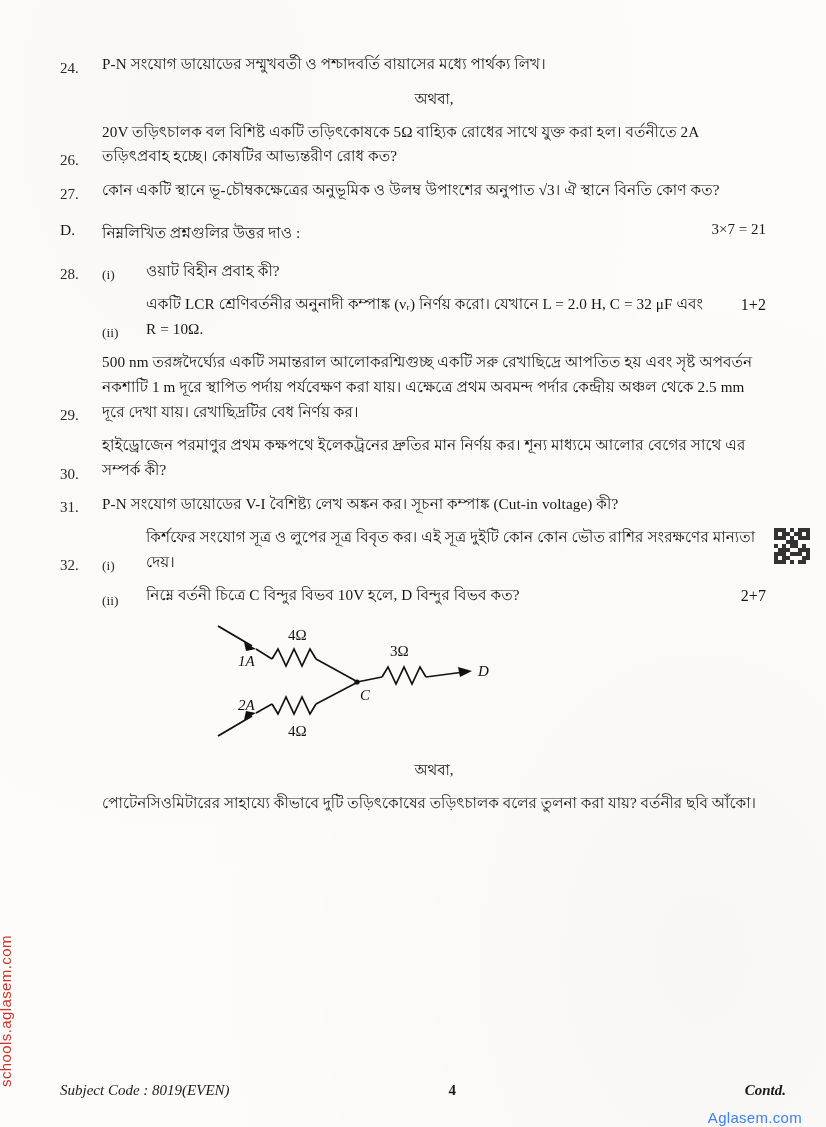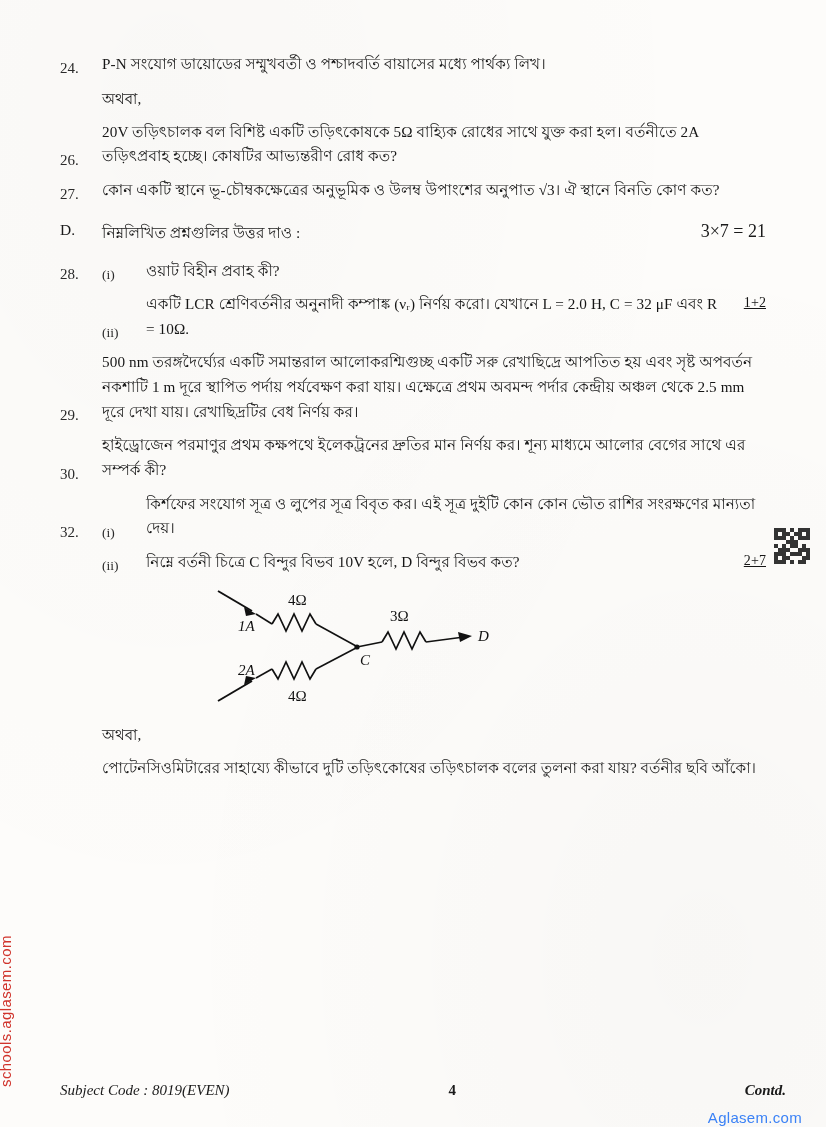--- a/index.html
+++ b/index.html
@@ -61,24 +61,24 @@
     flex: 1;
     font-size: 15.2px;
     line-height: 1.62;
     color: #161616;
     letter-spacing: 0.1px;
   }
   .qtext .mark {
     float: right;
     margin-left: 24px;
     font-family: "Liberation Serif", serif;
-    font-size: 14px;
-    text-decoration: underline;
+    font-size: 16px;
   }
   .centered {
+    text-align: center;
     font-size: 15px;
     margin: 10px 0 8px 0;
     padding-left: 42px;
   }
   .plain-para {
     font-size: 15.2px;
     line-height: 1.62;
     margin-bottom: 10px;
     padding-left: 42px;
   }
@@ -92,21 +92,21 @@
     flex: 0 0 42px;
     font-size: 15.5px;
     font-family: "Liberation Serif", serif;
   }
   .sec-text {
     flex: 1;
     font-size: 15.4px;
   }
   .sec-marks {
     float: right;
-    font-size: 18px;
+    font-size: 15px;
   }
 
   
   .figure-wrap {
     margin: 6px 0 2px 0;
     padding-left: 150px;
   }
   svg.circuit { display: block; }
   svg.circuit text {
     font-family: "Liberation Serif", serif;
@@ -235,20 +235,24 @@
     <div class="qrow">
       <div class="qnum">29.</div>
       <div class="qtext">500 nm তরঙ্গদৈর্ঘ্যের একটি সমান্তরাল আলোকরশ্মিগুচ্ছ একটি সরু রেখাছিদ্রে আপতিত হয় এবং সৃষ্ট অপবর্তন নকশাটি 1 m দূরে স্থাপিত পর্দায় পর্যবেক্ষণ করা যায়। এক্ষেত্রে প্রথম অবমন্দ পর্দার কেন্দ্রীয় অঞ্চল থেকে 2.5 mm দূরে দেখা যায়। রেখাছিদ্রটির বেধ নির্ণয় কর।</div>
     </div>
 
     <div class="qrow">
       <div class="qnum">30.</div>
       <div class="qtext">হাইড্রোজেন পরমাণুর প্রথম কক্ষপথে ইলেকট্রনের দ্রুতির মান নির্ণয় কর। শূন্য মাধ্যমে আলোর বেগের সাথে এর সম্পর্ক কী?</div>
     </div>
 
+    <div class="qrow">
+      <div class="qnum">31.</div>
+      <div class="qtext">P-N সংযোগ ডায়োডের V-I বৈশিষ্ট্য লেখ অঙ্কন কর। সূচনা কম্পাঙ্ক (Cut-in voltage) কী?</div>
+    </div>
 
     <div class="qrow">
       <div class="qnum">32.</div>
       <div class="qsub">(i)</div>
       <div class="qtext">কির্শফের সংযোগ সূত্র ও লুপের সূত্র বিবৃত কর। এই সূত্র দুইটি কোন কোন ভৌত রাশির সংরক্ষণের মান্যতা দেয়।</div>
     </div>
     <div class="qrow">
       <div class="qnum"></div>
       <div class="qsub">(ii)</div>
       <div class="qtext">

